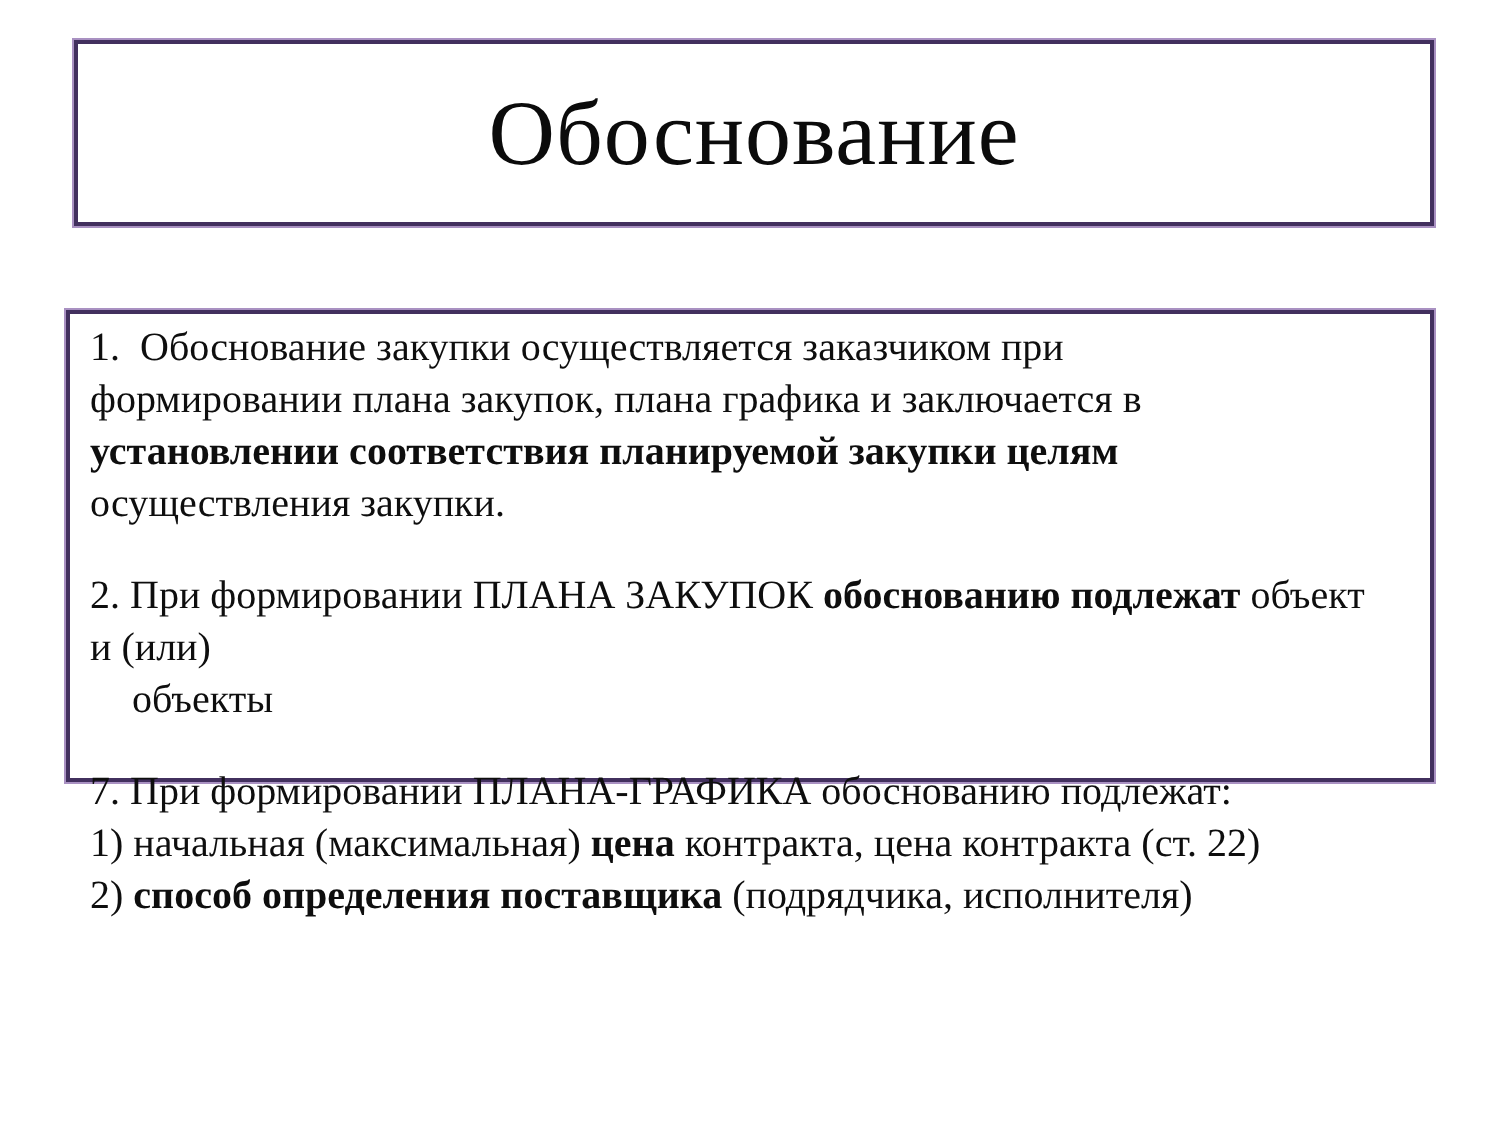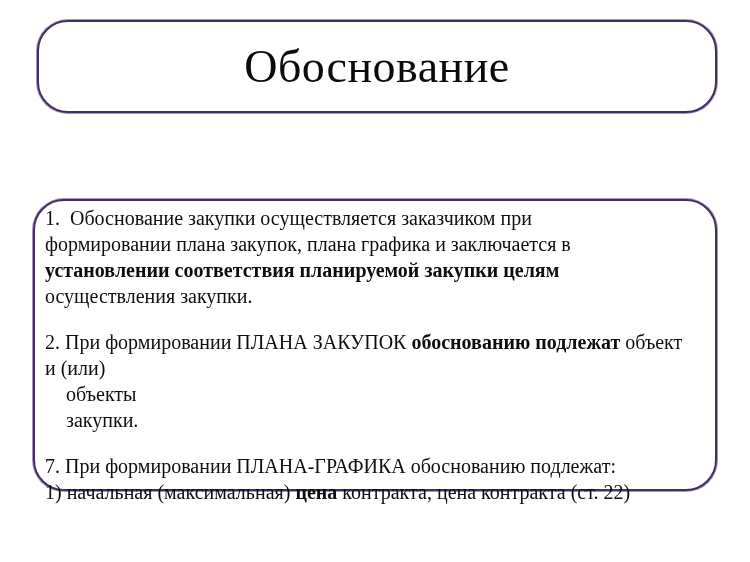--- a/index.html
+++ b/index.html
@@ -1,15 +1,15 @@
 <!DOCTYPE html>
 <html><head>
 <meta charset="utf-8">
 <style>
-  * { margin: 0; padding: 0; box-sizing: border-box; border-radius: 31px; }
+  * { margin: 0; padding: 0; box-sizing: border-box; }
   html, body { width: 750px; height: 562px; }
   body {
     background: #ffffff;
     font-family: "Liberation Serif", "DejaVu Serif", serif;
     position: relative;
     overflow: hidden;
   }
   .slide {
     position: absolute;
     left: 0; top: 0;
@@ -30,23 +30,22 @@
     justify-content: center;
   }
   .title-text {
     font-size: 46px;
     color: #0b0b0b;
     letter-spacing: 0.5px;
     white-space: nowrap;
   }
   .content-box {
     left: 33px; top: 155px;
-    width: 684px; height: 292px;
+    width: 684px; height: 236px;
     padding: 4px 22px 0 10px;
-    margin-top: 44px;
   }
   .para { margin: 0; }
   .para + .para { margin-top: 20px; }
   .tline {
     font-size: 20px;
     line-height: 26px;
     color: #0e0e0e;
     white-space: pre-wrap;
   }
   .tline.indent { padding-left: 21px; }
@@ -65,21 +64,21 @@
 
   <div class="para">
         <div class="tline"><span class="run">1.  Обоснование закупки осуществляется заказчиком при</span></div>
         <div class="tline"><span class="run">формировании плана закупок, плана графика и заключается в</span></div>
         <div class="tline"><span class="run-b">установлении соответствия планируемой закупки целям</span></div>
         <div class="tline"><span class="run">осуществления закупки.</span></div>
       </div>
       <div class="para">
         <div class="tline"><span class="run">2. При формировании ПЛАНА ЗАКУПОК </span><span class="run-b">обоснованию подлежат</span><span class="run"> объект и (или)</span></div>
         <div class="tline indent"><span class="run">объекты</span></div>
-        <div class="tline indent"><span class="run">закупки.</span></div>
       </div>
       <div class="para">
         <div class="tline"><span class="run">7. При формировании ПЛАНА-ГРАФИКА </span><span class="run">обоснованию подлежат:</span></div>
         <div class="tline"><span class="run">1) начальная (максимальная) </span><span class="run-b">цена</span><span class="run"> контракта, цена контракта (ст. 22)</span></div>
+        <div class="tline"><span class="run">2) </span><span class="run-b">способ определения поставщика</span><span class="run"> (подрядчика, исполнителя)</span></div>
       </div>
     </div>
 
 </div>
 
 </body></html>

